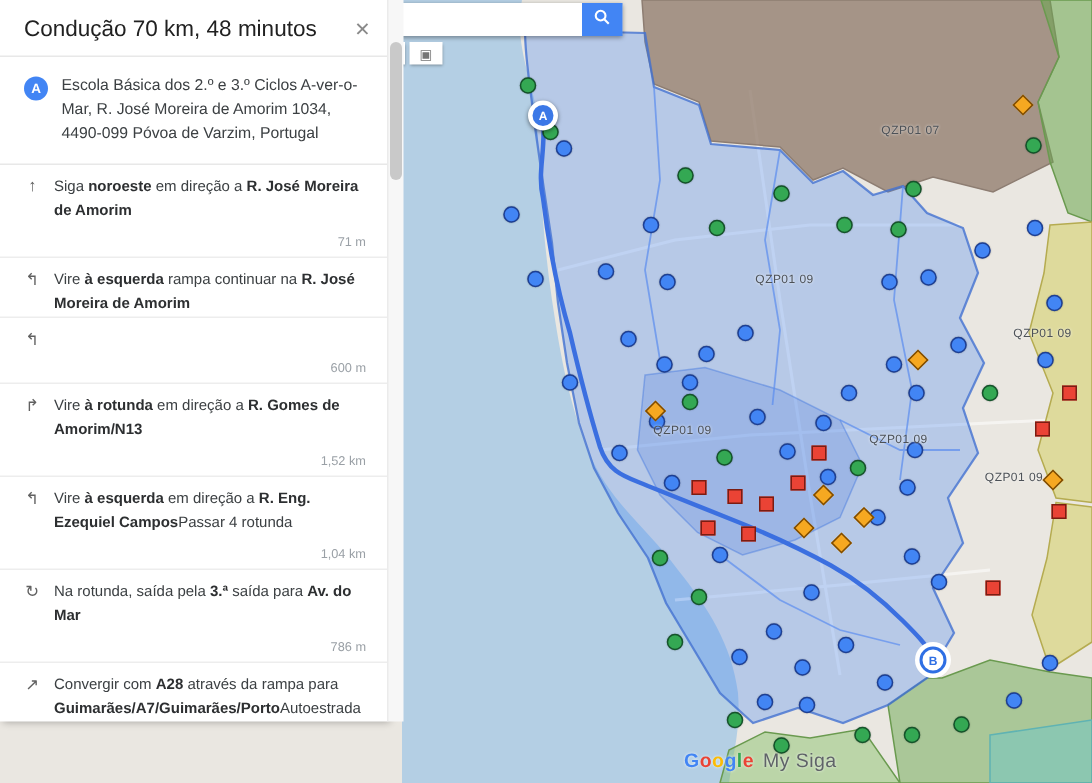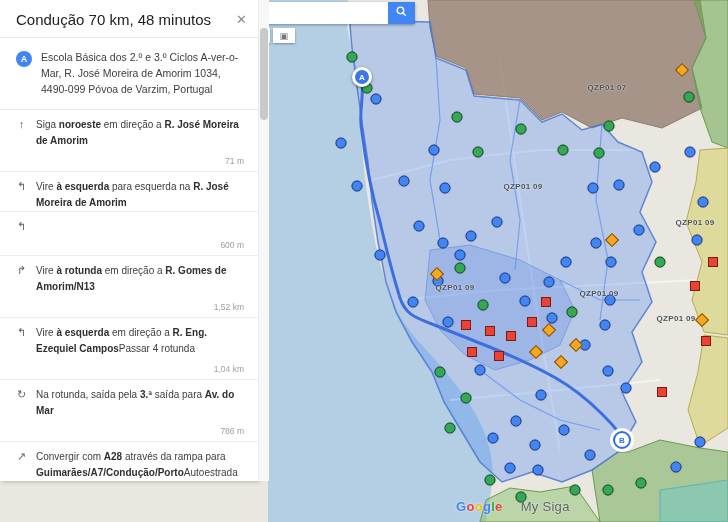--- a/index.html
+++ b/index.html
@@ -7,27 +7,27 @@
          font-family:"Liberation Sans",sans-serif;}
   
   .map-svg{position:absolute;left:0;top:0;}
   .layer{position:absolute;left:0;top:0;width:728px;height:522px;pointer-events:none;}
   .mk{position:absolute;transform:translate(-50%,-50%);pointer-events:auto;}
   .mk-blue{width:9px;height:9px;border-radius:50%;background:#4285f4;border:1.5px solid #1d3f94;box-shadow:0 0 1px rgba(0,0,0,.4);}
   .mk-green{width:9px;height:9px;border-radius:50%;background:#34a853;border:1.5px solid #14542a;box-shadow:0 0 1px rgba(0,0,0,.4);}
   .mk-orange{width:8px;height:8px;background:#f6a821;border:1.5px solid #7c4a03;transform:translate(-50%,-50%) rotate(45deg);}
   .mk-red{width:8px;height:8px;background:#ea4335;border:1.5px solid #7a1c12;}
   .zlabel{position:absolute;transform:translate(-50%,-50%);font-size:8px;color:#4c5157;letter-spacing:.3px;
-          text-shadow:0 0 2px rgba(255,255,255,.9);white-space:nowrap;font-weight:bold;}
+          text-shadow:0 0 2px rgba(255,255,255,.9);white-space:nowrap;}
   .route-mk{position:absolute;transform:translate(-50%,-50%);width:14px;height:14px;border-radius:50%;
             font-size:8px;font-weight:bold;display:flex;align-items:center;justify-content:center;pointer-events:auto;}
   .route-mk-a{background:#3b78e7;color:#fff;border:3px solid #fff;box-shadow:0 1px 3px rgba(0,0,0,.5);}
   .route-mk-b{background:#fff;color:#2f6fe4;border:2px solid #2f6fe4;box-shadow:0 0 0 3px #fff,0 1px 3px rgba(0,0,0,.4);}
   .attribution{position:absolute;left:456px;top:499px;font-size:13px;font-weight:bold;letter-spacing:.3px;
-               text-shadow:0 0 2px rgba(255,255,255,.8);pointer-events:none;display:flex;gap:18px;align-items:flex-end;}
+               text-shadow:0 0 2px rgba(255,255,255,.8);pointer-events:none;display:flex;gap:6px;align-items:flex-end;}
   .attribution .product{color:#5f6368;font-weight:normal;}
   
   .search-bar{position:absolute;left:266px;top:2px;display:flex;box-shadow:0 1px 3px rgba(0,0,0,.35);border-radius:2px;}
   .search-input{width:122px;height:22px;border:none;outline:none;background:#fff;font-size:11px;padding:0 6px;box-sizing:border-box;}
   .search-btn{width:27px;height:22px;border:none;background:#4285f4;display:flex;align-items:center;justify-content:center;cursor:pointer;}
   .mini-toolbar{position:absolute;left:248px;top:28px;display:flex;gap:3px;}
   .mini-btn{width:22px;height:15px;background:#fff;box-shadow:0 1px 2px rgba(0,0,0,.35);display:flex;
             align-items:center;justify-content:center;font-size:9px;color:#757575;border:none;padding:0;cursor:pointer;}
   
   .panel{position:absolute;left:0;top:0;width:258px;height:481px;background:#fff;overflow:hidden;
@@ -239,21 +239,21 @@
         <div class="step">
           <div class="step-row">
             <span class="step-icon">↑</span>
             <div class="step-text"><span>Siga </span><b>noroeste</b><span> em direção a </span><b>R. José Moreira de Amorim</b></div>
           </div>
           <div class="step-distance">71 m</div>
         </div>
         <div class="step">
           <div class="step-row">
             <span class="step-icon">↰</span>
-            <div class="step-text"><span>Vire </span><b>à esquerda</b><span> para esquerda na </span><b>R. José Moreira de Amorim</b></div>
+            <div class="step-text"><span>Vire </span><b>à esquerda</b><span> rampa continuar na </span><b>R. José Moreira de Amorim</b></div>
           </div>
         </div>
         <div class="step">
           <div class="step-row">
             <span class="step-icon">↰</span>
           </div>
           <div class="step-distance">600 m</div>
         </div>
         <div class="step">
           <div class="step-row">
@@ -272,21 +272,21 @@
         <div class="step">
           <div class="step-row">
             <span class="step-icon">↻</span>
             <div class="step-text"><span>Na rotunda, saída pela </span><b>3.ª</b><span> saída para </span><b>Av. do Mar</b></div>
           </div>
           <div class="step-distance">786 m</div>
         </div>
         <div class="step">
           <div class="step-row">
             <span class="step-icon">↗</span>
-            <div class="step-text"><span>Convergir com </span><b>A28</b><span> através da rampa para </span><b>Guimarães/A7/Condução/Porto</b><span>Autoestrada com portagem</span></div>
+            <div class="step-text"><span>Convergir com </span><b>A28</b><span> através da rampa para </span><b>Guimarães/A7/Guimarães/Porto</b><span>Autoestrada com portagem</span></div>
           </div>
         </div>
       </div>
   </aside>
   <div class="panel-scrollbar">
     <div class="panel-scroll-thumb"></div>
   </div>
 
 </div>
 

